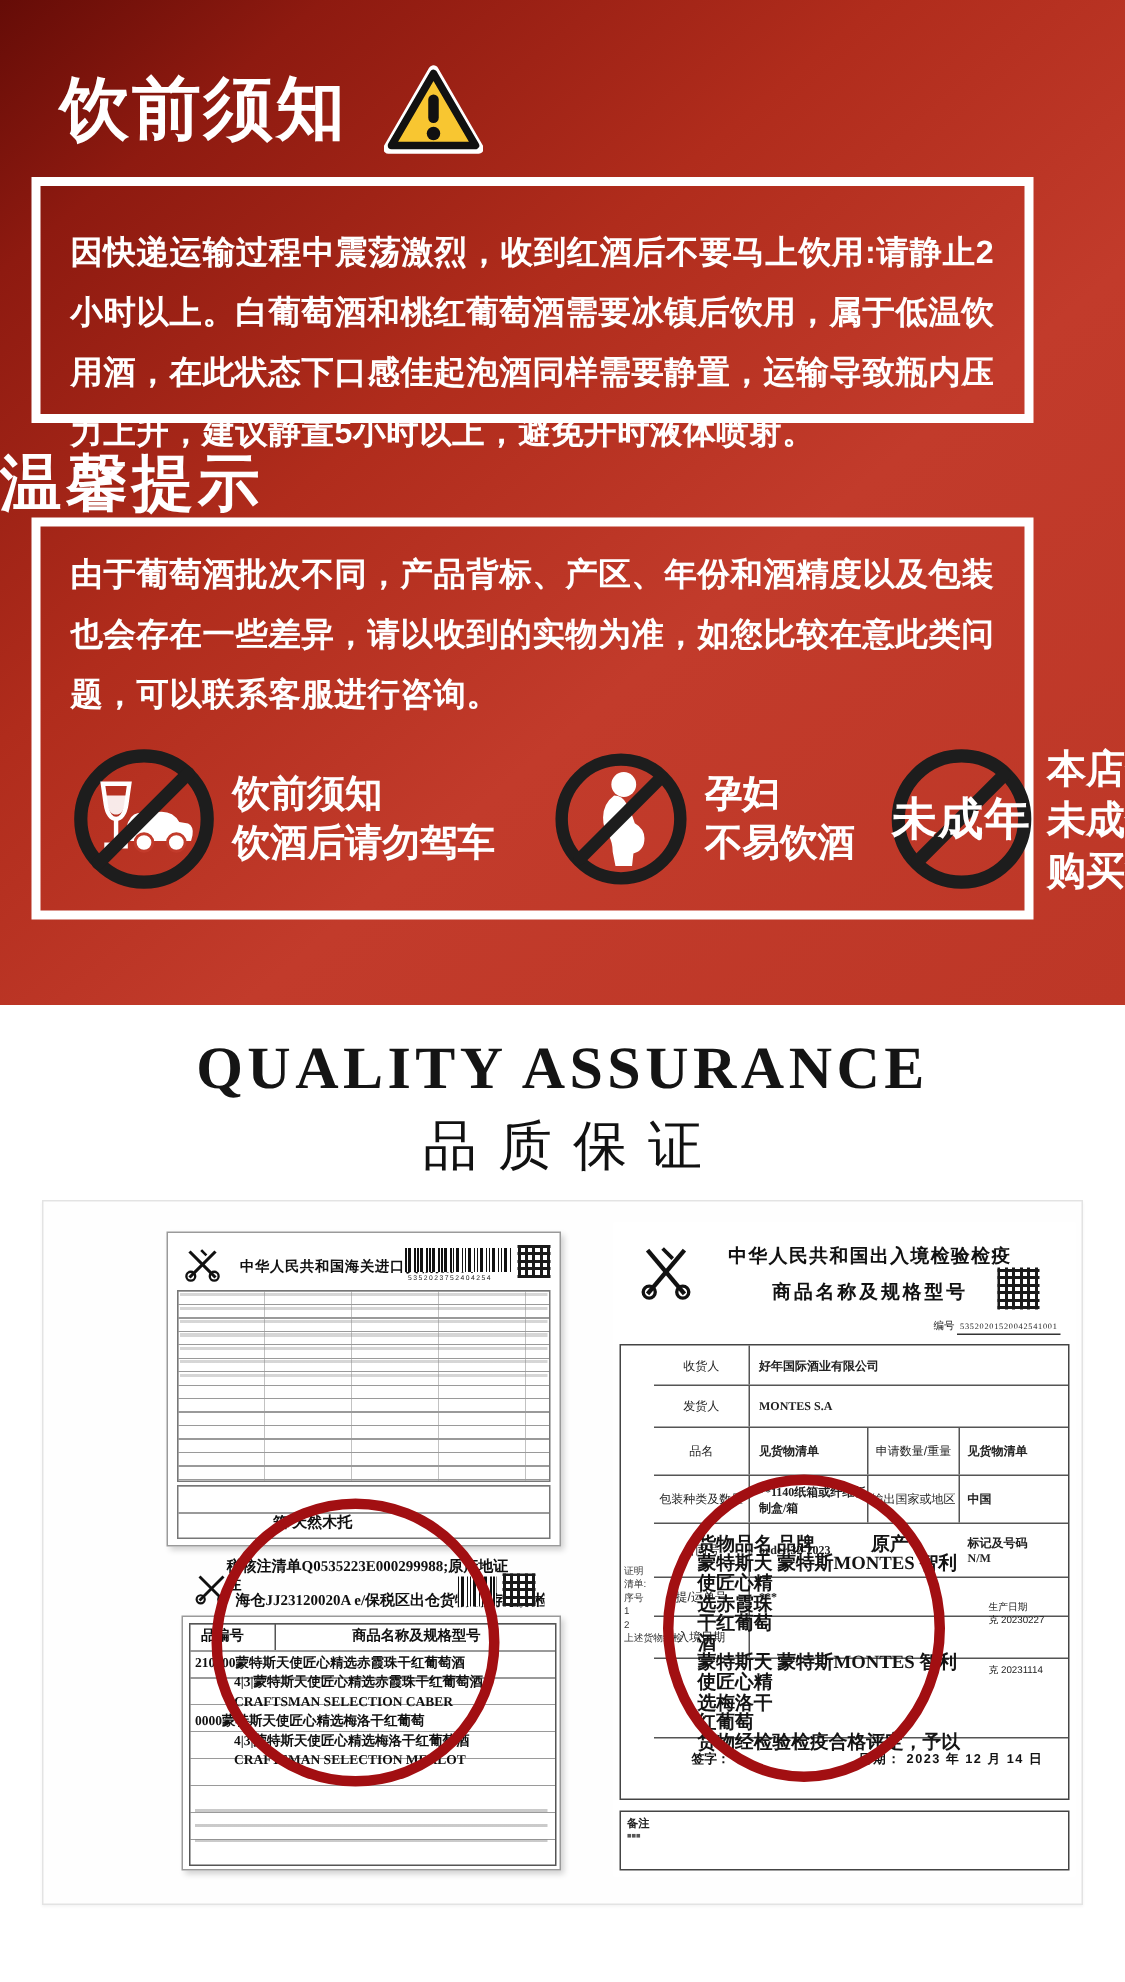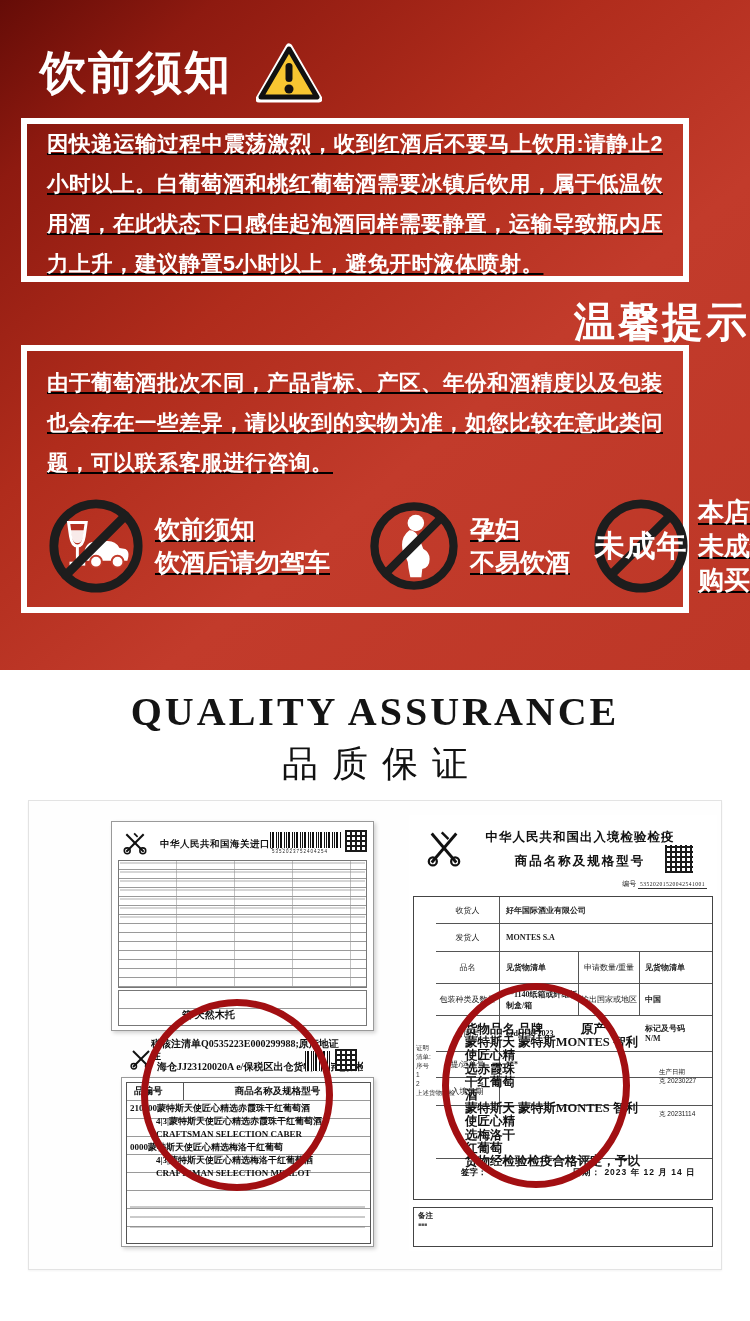--- a/index.html
+++ b/index.html
@@ -11,30 +11,30 @@
   .red-section {
     position:absolute; left:0; top:0; width:750px; height:670px;
     background:linear-gradient(140deg,#650c07 0%,#8e1a10 14%,#b02c1c 38%,#c23b2b 62%,#bd3727 100%);
   }
   .notice-title-row { position:absolute; left:40px; top:42px; display:flex; align-items:center; gap:24px; }
   .notice-title { color:#fff; font-size:46px; font-weight:900; letter-spacing:2px; }
   .warn-triangle { width:66px; height:60px; }
 
   .white-box {
     position:absolute; left:21px; width:668px;
-    border:6px solid #fff; padding:0 20px;text-decoration:underline;
+    border:6px solid #fff; padding:24px 20px;
   }
   .box-notice { top:118px; height:164px; }
   .box-tips { top:345px; height:268px; padding-top:12px; }
   .box-par {
     color:#fff; font-size:21.5px; font-weight:700; line-height:40px;
     text-align:justify; letter-spacing:0.5px;
   }
   .tips-heading {
-    position:absolute; left:0; top:295px; width:750px; text-align:right;
+    position:absolute; left:0; top:295px; width:750px; text-align:left;
     color:#fff; font-size:41px; font-weight:900; letter-spacing:3px;
   }
 
   .warn-row { display:flex; align-items:center; margin-top:12px; }
   .warn-group { display:flex; align-items:center; }
   .warn-icon { width:98px; height:98px; flex:0 0 auto; }
   .warn-lines { color:#fff; font-weight:800; font-size:25px; line-height:33px; margin-left:10px; white-space:nowrap; }
   .g1 { margin-left:0; }
   .g2 { margin-left:38px; }
   .g2 .warn-icon { width:92px; height:92px; }

